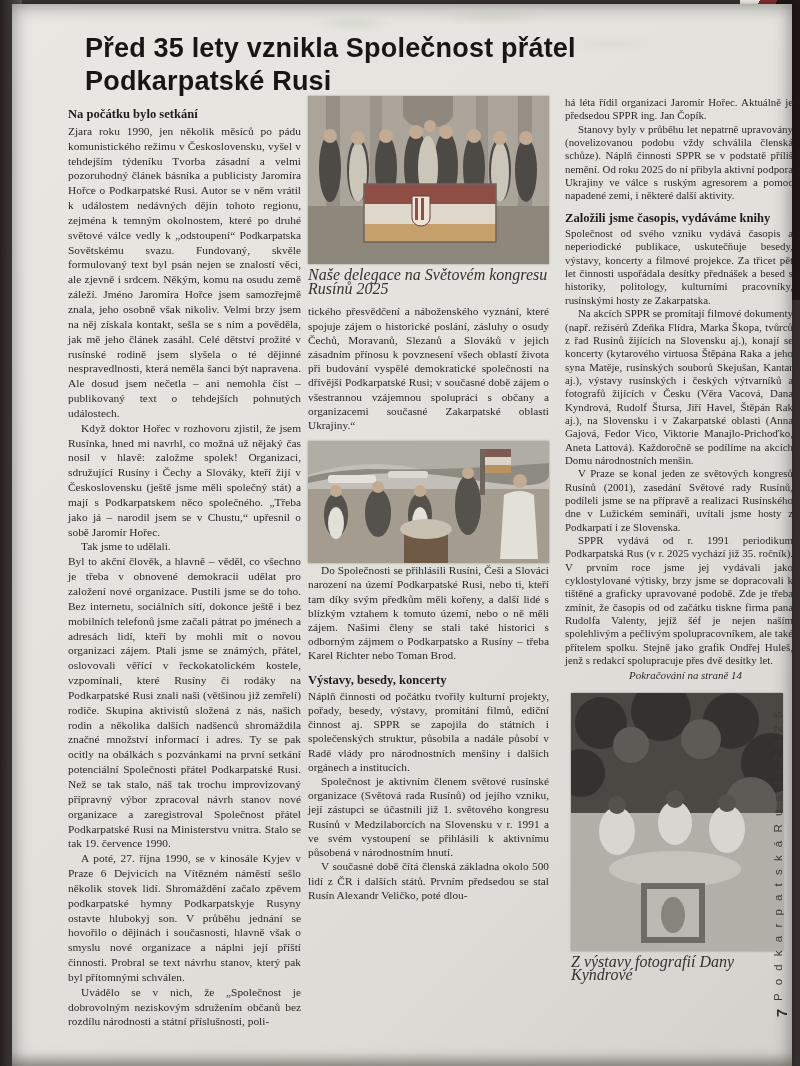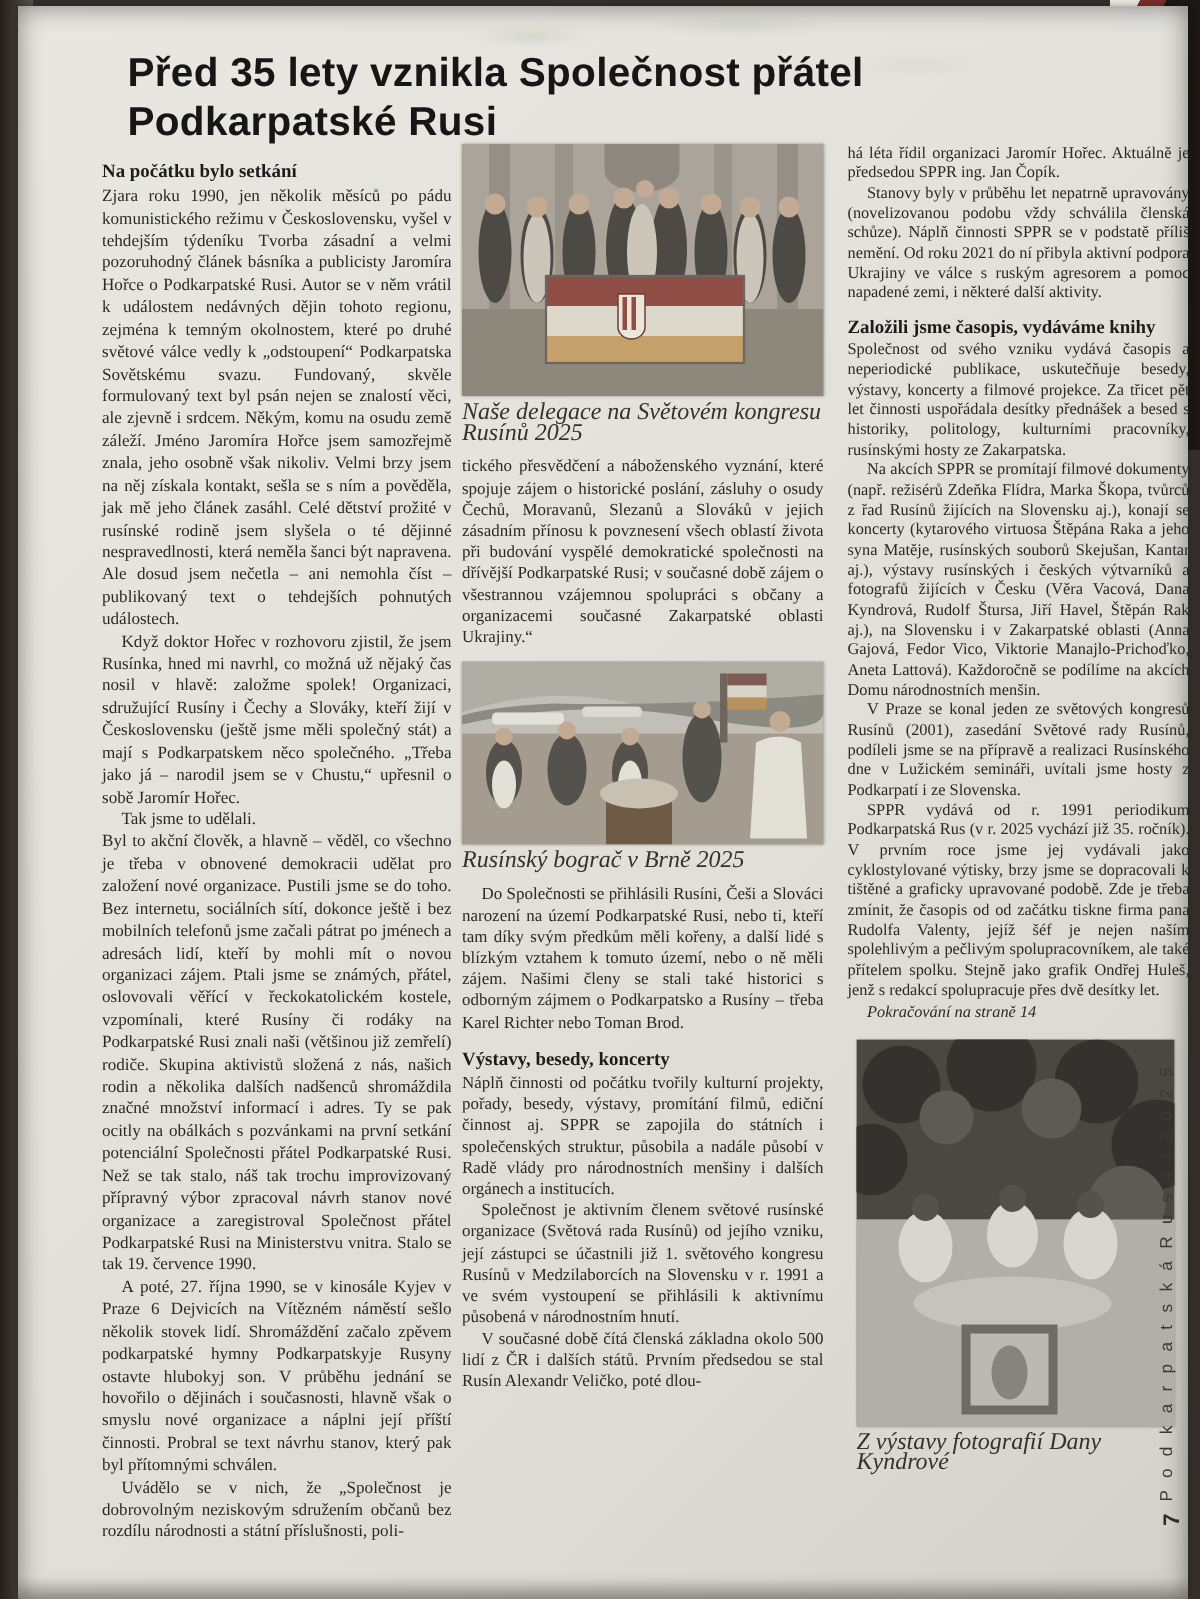--- a/index.html
+++ b/index.html
@@ -27,21 +27,21 @@
   .col3{left:553px;top:92px;width:228px;font-size:10.9px;line-height:13.35px;}
   .col p{margin:0;text-indent:13px;}
   .col p.noindent{text-indent:0;}
   .col h2{font-size:12.6px;margin:0 0 2px 0;color:#1d1c1b;font-family:"Liberation Serif",serif;}
   .col h2.gap{margin-top:9px;}
   .col2 h2.gap{margin-top:10px;}
   figure{margin:0;}
   figcaption{font-style:italic;font-size:16px;color:#33322f;text-align:left;text-indent:0;
     margin:4px 0 8px 0;}
   .photo{display:block;background:#b9b5ae;box-shadow:0 0 2px rgba(0,0,0,.35);}
-  .continuation{text-align:left;font-style:italic;margin-top:2px !important;}
+  .continuation{text-align:center;font-style:italic;margin-top:2px !important;}
   .fig3{margin-top:10px;margin-left:6px;}
   
   .vstrip{position:absolute;left:760px;top:735px;height:300px;width:20px;}
   .vtext{writing-mode:vertical-rl;transform:rotate(180deg);
     font-family:"Liberation Sans",sans-serif;font-size:11.5px;letter-spacing:2.5px;
     color:#3c3a38;white-space:nowrap;display:block;height:262px;}
   .pagenum{display:block;writing-mode:vertical-rl;transform:rotate(180deg);
     font-family:"Liberation Sans",sans-serif;font-weight:bold;font-size:15px;color:#2e2c2a;
     margin-top:8px;margin-left:1px;}
   .shadow-bottom{position:absolute;left:0;bottom:0;width:100%;height:14px;
@@ -148,33 +148,32 @@
           </g>
           <g>
             <rect x="172" y="8" width="5" height="46" fill="#6e665c"></rect>
             <rect x="177" y="8" width="26" height="8" fill="#7d5a52"></rect>
             <rect x="177" y="16" width="26" height="8" fill="#d9d3c8"></rect>
             <rect x="177" y="24" width="26" height="8" fill="#b9925f"></rect>
           </g>
           <rect x="96" y="92" width="44" height="30" fill="#6f5b45"></rect>
           <ellipse cx="118" cy="88" rx="26" ry="10" fill="#c8c0b0"></ellipse>
         </svg>
-        <figcaption>Rusínský bograč v Brně 2025</figcaption>
       </figure>
 
       <p>Do Společnosti se přihlásili Rusíni, Češi a Slováci narození na území Podkarpatské Rusi, nebo ti, kteří tam díky svým předkům měli kořeny, a další lidé s blízkým vztahem k tomuto území, nebo o ně měli zájem. Našimi členy se stali také historici s odborným zájmem o Podkarpatsko a Rusíny – třeba Karel Richter nebo Toman Brod.</p>
       <h2 class="gap">Výstavy, besedy, koncerty</h2>
       <p class="noindent">Náplň činnosti od počátku tvořily kulturní projekty, pořady, besedy, výstavy, promítání filmů, ediční činnost aj. SPPR se zapojila do státních i společenských struktur, působila a nadále působí v Radě vlády pro národnostních menšiny i dalších orgánech a institucích.</p>
       <p>Společnost je aktivním členem světové rusínské organizace (Světová rada Rusínů) od jejího vzniku, její zástupci se účastnili již 1. světového kongresu Rusínů v Medzilaborcích na Slovensku v r. 1991 a ve svém vystoupení se přihlásili k aktivnímu působená v národnostním hnutí.</p>
       <p>V současné době čítá členská základna okolo 500 lidí z ČR i dalších států. Prvním předsedou se stal Rusín Alexandr Veličko, poté dlou-</p>
     </section>
 
     <section class="col col3">
       <p class="noindent">há léta řídil organizaci Jaromír Hořec. Aktuálně je předsedou SPPR ing. Jan Čopík.</p>
-      <p>Stanovy byly v průběhu let nepatrně upravovány (novelizovanou podobu vždy schválila členská schůze). Náplň činnosti SPPR se v podstatě příliš nemění. Od roku 2021 do ní přibyla aktivní podpora Ukrajiny ve válce s ruským agresorem a pomoc napadené zemi, i některé další aktivity.</p>
+      <p>Stanovy byly v průběhu let nepatrně upravovány (novelizovanou podobu vždy schválila členská schůze). Náplň činnosti SPPR se v podstatě příliš nemění. Od roku 2025 do ní přibyla aktivní podpora Ukrajiny ve válce s ruským agresorem a pomoc napadené zemi, i některé další aktivity.</p>
       <h2 class="gap">Založili jsme časopis, vydáváme knihy</h2>
       <p class="noindent">Společnost od svého vzniku vydává časopis a neperiodické publikace, uskutečňuje besedy, výstavy, koncerty a filmové projekce. Za třicet pět let činnosti uspořádala desítky přednášek a besed s historiky, politology, kulturními pracovníky, rusínskými hosty ze Zakarpatska.</p>
       <p>Na akcích SPPR se promítají filmové dokumenty (např. režisérů Zdeňka Flídra, Marka Škopa, tvůrců z řad Rusínů žijících na Slovensku aj.), konají se koncerty (kytarového virtuosa Štěpána Raka a jeho syna Matěje, rusínských souborů Skejušan, Kantar aj.), výstavy rusínských i českých výtvarníků a fotografů žijících v Česku (Věra Vacová, Dana Kyndrová, Rudolf Štursa, Jiří Havel, Štěpán Rak aj.), na Slovensku i v Zakarpatské oblasti (Anna Gajová, Fedor Vico, Viktorie Manajlo-Prichoďko, Aneta Lattová). Každoročně se podílíme na akcích Domu národnostních menšin.</p>
       <p>V Praze se konal jeden ze světových kongresů Rusínů (2001), zasedání Světové rady Rusínů, podíleli jsme se na přípravě a realizaci Rusínského dne v Lužickém semináři, uvítali jsme hosty z Podkarpatí i ze Slovenska.</p>
       <p>SPPR vydává od r. 1991 periodikum Podkarpatská Rus (v r. 2025 vychází již 35. ročník). V prvním roce jsme jej vydávali jako cyklostylované výtisky, brzy jsme se dopracovali k tištěné a graficky upravované podobě. Zde je třeba zmínit, že časopis od od začátku tiskne firma pana Rudolfa Valenty, jejíž šéf je nejen naším spolehlivým a pečlivým spolupracovníkem, ale také přítelem spolku. Stejně jako grafik Ondřej Huleš, jenž s redakcí spolupracuje přes dvě desítky let.</p>
       <p class="continuation">Pokračování na straně 14</p>
 
       <figure class="fig3">
         <svg class="photo" width="212" height="258" viewBox="0 0 212 258">
           <rect width="212" height="258" fill="#9a9792"></rect>

